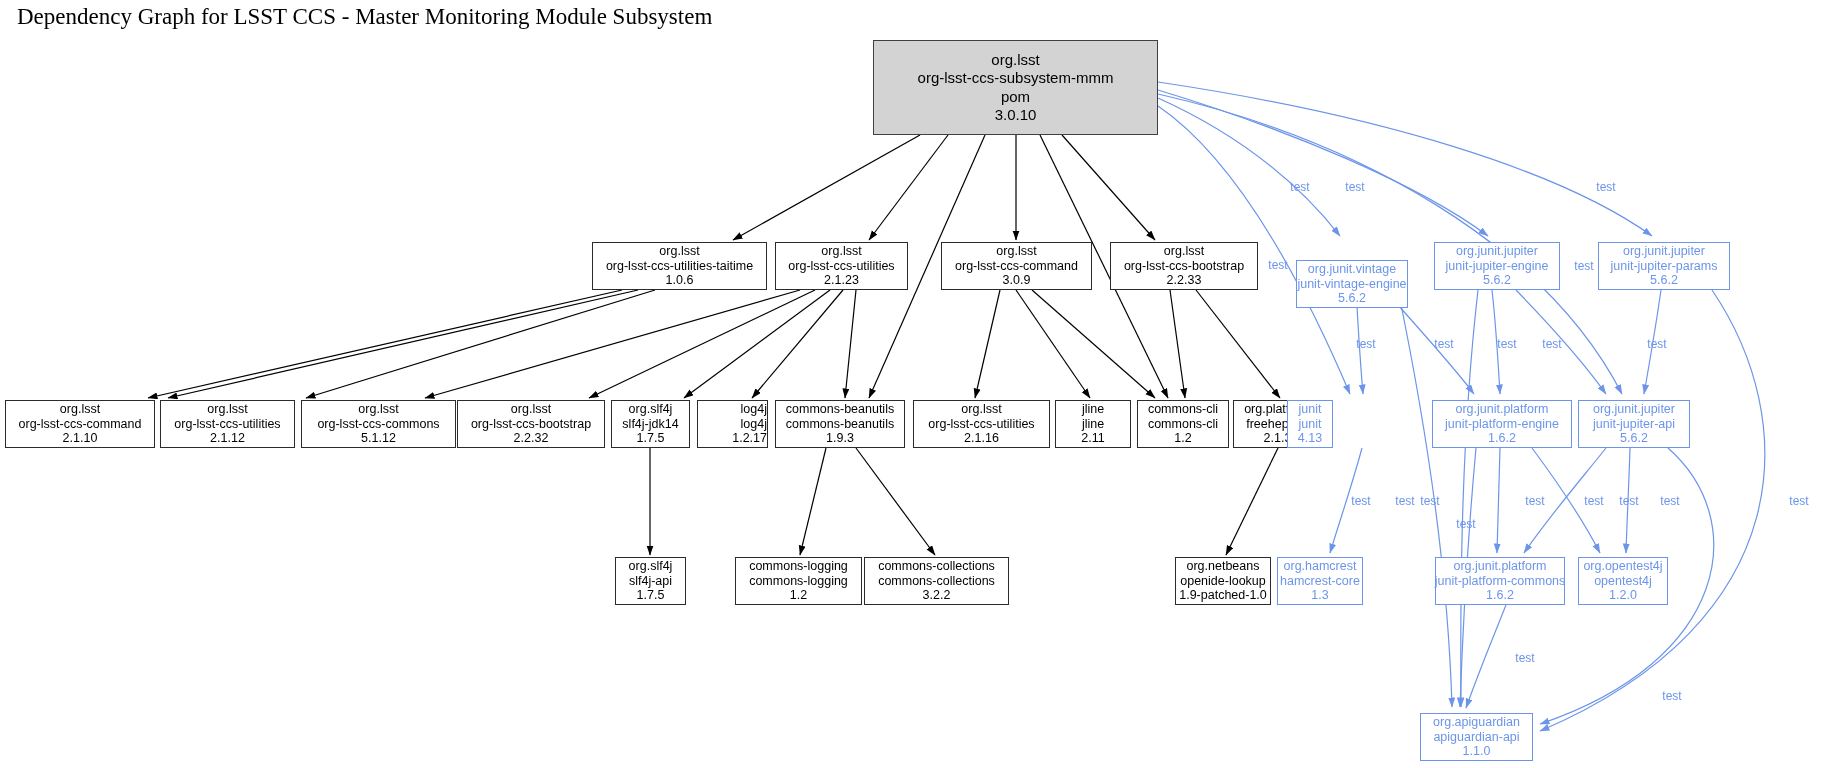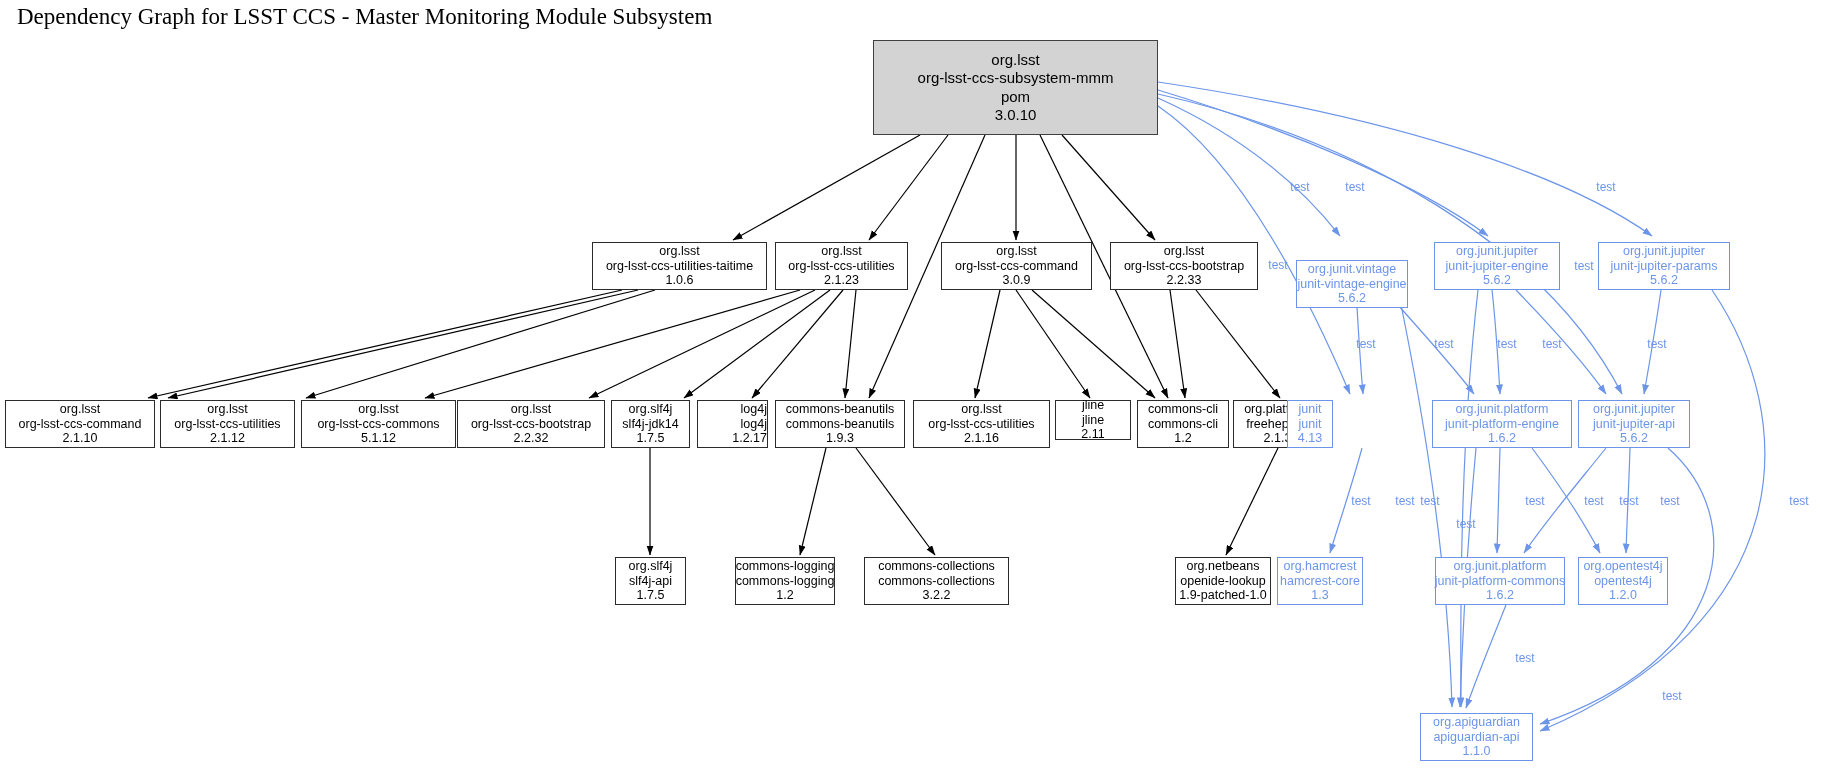--- a/index.html
+++ b/index.html
@@ -178,21 +178,21 @@
       <div class="graph-node" style="left: 775px; top: 400px; width: 130px; height: 48px;">
         <span>commons-beanutils</span>
         <span>commons-beanutils</span>
         <span>1.9.3</span>
       </div>
       <div class="graph-node" style="left: 913px; top: 400px; width: 137px; height: 48px;">
         <span>org.lsst</span>
         <span>org-lsst-ccs-utilities</span>
         <span>2.1.16</span>
       </div>
-      <div class="graph-node" style="left: 1055px; top: 400px; width: 76px; height: 40px;">
+      <div class="graph-node" style="left: 1055px; top: 400px; width: 76px; height: 48px;">
         <span>jline</span>
         <span>jline</span>
         <span>2.11</span>
       </div>
       <div class="graph-node" style="left: 1137px; top: 400px; width: 92px; height: 48px;">
         <span>commons-cli</span>
         <span>commons-cli</span>
         <span>1.2</span>
       </div>
       <div class="graph-node" style="left: 1233px; top: 400px; width: 89px; height: 48px;">
@@ -213,21 +213,21 @@
       <div class="graph-node test" style="left: 1578px; top: 400px; width: 112px; height: 48px;">
         <span>org.junit.jupiter</span>
         <span>junit-jupiter-api</span>
         <span>5.6.2</span>
       </div>
       <div class="graph-node" style="left: 615px; top: 557px; width: 71px; height: 48px;">
         <span>org.slf4j</span>
         <span>slf4j-api</span>
         <span>1.7.5</span>
       </div>
-      <div class="graph-node" style="left: 735px; top: 557px; width: 100px; height: 48px;">
+      <div class="graph-node" style="left: 735px; top: 557px; width: 127px; height: 48px;">
         <span>commons-logging</span>
         <span>commons-logging</span>
         <span>1.2</span>
       </div>
       <div class="graph-node" style="left: 864px; top: 557px; width: 145px; height: 48px;">
         <span>commons-collections</span>
         <span>commons-collections</span>
         <span>3.2.2</span>
       </div>
       <div class="graph-node" style="left: 1175px; top: 557px; width: 96px; height: 48px;">

